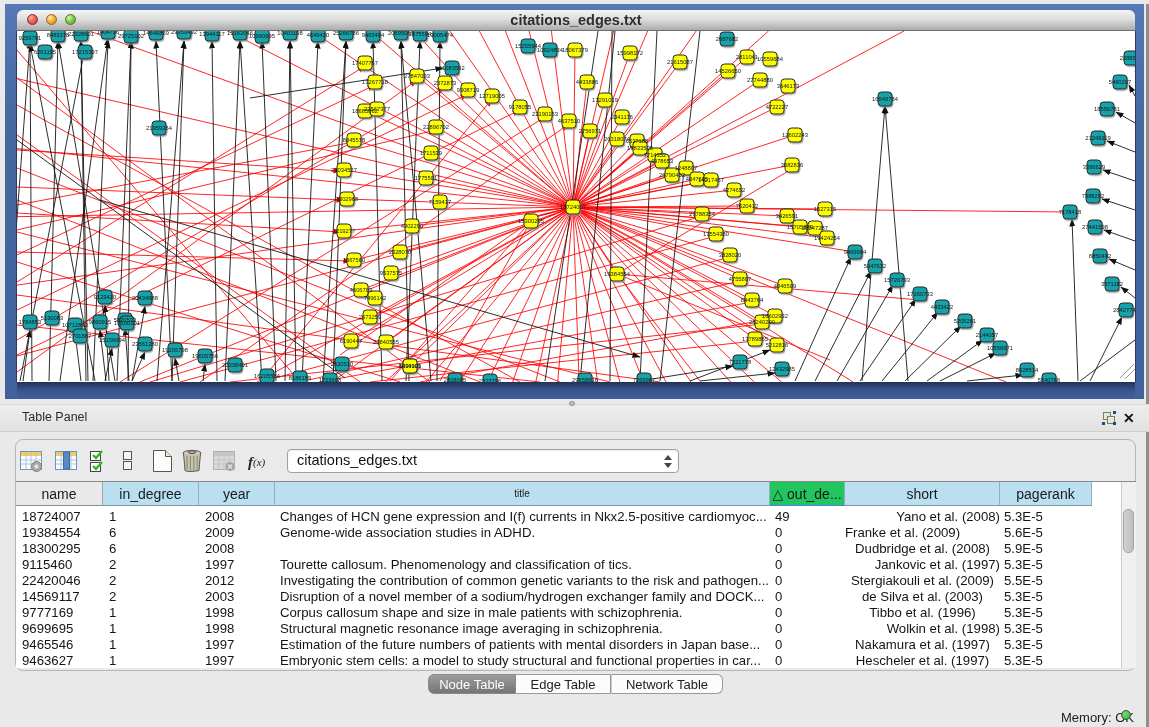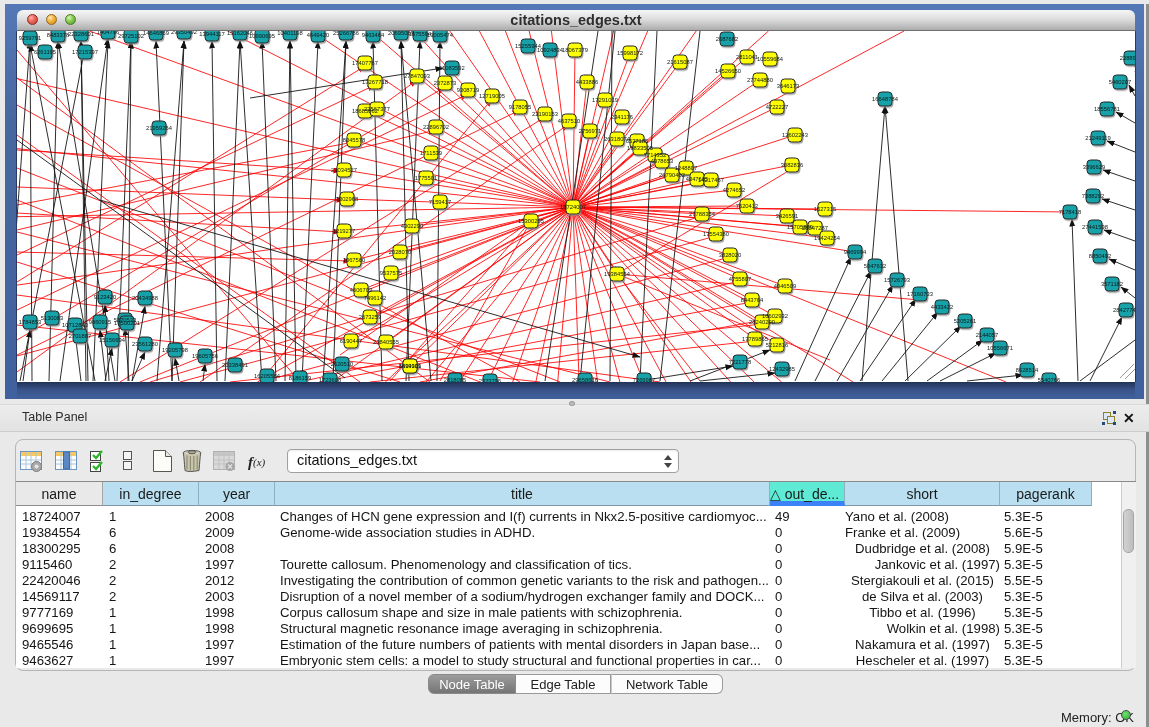--- a/index.html
+++ b/index.html
@@ -615,36 +615,36 @@
 
 <div class="abs" style="left:287px;top:449px;width:392px;height:24px;background:#fff;border:1px solid #a0a0a0;border-radius:4px;box-shadow:inset 0 1px 2px rgba(0,0,0,0.08)"></div>
 <div class="abs" style="left:297px;top:452px;font-size:14.5px;color:#111">citations_edges.txt</div>
 <div class="abs" style="left:664px;top:455px;width:0;height:0;border-left:4px solid transparent;border-right:4px solid transparent;border-bottom:5px solid #444"></div>
 <div class="abs" style="left:664px;top:463px;width:0;height:0;border-left:4px solid transparent;border-right:4px solid transparent;border-top:5px solid #444"></div>
 
 <div class="abs" style="left:16px;top:481px;width:1120px;height:187px;background:#fff;border-top:1px solid #8a8a8a"></div>
 <div class="abs" style="left:16px;top:482px;width:87px;height:24px;background:#e9e9e9;border-right:1px solid #a5a5a5;border-bottom:1px solid #8d8d8d;font-size:14px;text-align:center;line-height:24px;color:#1a1a1a">name</div>
 <div class="abs" style="left:103px;top:482px;width:96px;height:24px;background:#b9dff0;border-right:1px solid #8fb0c0;border-bottom:1px solid #7e98a8;font-size:14px;text-align:center;line-height:24px;color:#1a1a1a">in_degree</div>
 <div class="abs" style="left:199px;top:482px;width:76px;height:24px;background:#b9dff0;border-right:1px solid #8fb0c0;border-bottom:1px solid #7e98a8;font-size:14px;text-align:center;line-height:24px;color:#1a1a1a">year</div>
-<div class="abs" style="left:275px;top:482px;width:495px;height:24px;background:#b9dff0;border-right:1px solid #8fb0c0;border-bottom:1px solid #7e98a8;font-size:14px;text-align:center;line-height:24px;color:#1a1a1a">title</div>
-<div class="abs" style="left:770px;top:482px;width:75px;height:24px;background:#5eead4;border-right:1px solid #8fb0c0;border-bottom:5px solid #3b82f6;font-size:14px;text-align:left;line-height:24px;color:#1a1a1a">△ out_de...</div>
+<div class="abs" style="left:275px;top:482px;width:495px;height:24px;background:#b9dff0;border-right:1px solid #8fb0c0;border-bottom:1px solid #7e98a8;font-size:10px;text-align:center;line-height:24px;color:#1a1a1a">title</div>
+<div class="abs" style="left:770px;top:482px;width:75px;height:24px;background:#22c55e;border-right:1px solid #8fb0c0;border-bottom:1px solid #3b82f6;font-size:14px;text-align:center;line-height:24px;color:#1a1a1a">△ out_de...</div>
 <div class="abs" style="left:845px;top:482px;width:155px;height:24px;background:#b9dff0;border-right:1px solid #8fb0c0;border-bottom:1px solid #7e98a8;font-size:14px;text-align:center;line-height:24px;color:#1a1a1a">short</div>
 <div class="abs" style="left:1000px;top:482px;width:92px;height:24px;background:#b9dff0;border-right:1px solid #8fb0c0;border-bottom:1px solid #7e98a8;font-size:14px;text-align:center;line-height:24px;color:#1a1a1a">pagerank</div>
 
 <style>
 .trow { position:absolute; left:0; width:1120px; height:16px; font-size:13.2px; color:#151515; }
 .trow span { position:absolute; top:0; line-height:16px; white-space:nowrap; }
 </style>
 <div class="trow" style="top:509px">
 <span style="left:22px">18724007</span>
     <span style="left:109px">1</span>
     <span style="left:205px">2008</span>
 <span style="left:280px">Changes of HCN gene expression and I(f) currents in Nkx2.5-positive cardiomyoc...</span>
     <span style="left:775px">49</span>
-<span style="left:845px;width:155px;text-align:left">Yano et al. (2008)</span>
+<span style="left:845px;width:155px;text-align:right">Yano et al. (2008)</span>
 <span style="left:1004px">5.3E-5</span>
   </div>
 <div class="trow" style="top:525px">
 <span style="left:22px">19384554</span>
     <span style="left:109px">6</span>
     <span style="left:205px">2009</span>
 <span style="left:280px">Genome-wide association studies in ADHD.</span>
     <span style="left:775px">0</span>
 <span style="left:845px;width:155px;text-align:left">Franke et al. (2009)</span>
 <span style="left:1004px">5.6E-5</span>
@@ -665,21 +665,21 @@
     <span style="left:775px">0</span>
 <span style="left:845px;width:155px;text-align:right">Jankovic et al. (1997)</span>
 <span style="left:1004px">5.3E-5</span>
   </div>
 <div class="trow" style="top:573px">
 <span style="left:22px">22420046</span>
     <span style="left:109px">2</span>
     <span style="left:205px">2012</span>
 <span style="left:280px">Investigating the contribution of common genetic variants to the risk and pathogen...</span>
     <span style="left:775px">0</span>
-<span style="left:845px;width:155px;text-align:center">Stergiakouli et al. (2015)</span>
+<span style="left:845px;width:155px;text-align:center">Stergiakouli et al. (2009)</span>
 <span style="left:1004px">5.5E-5</span>
   </div>
 <div class="trow" style="top:589px">
 <span style="left:22px">14569117</span>
     <span style="left:109px">2</span>
     <span style="left:205px">2003</span>
 <span style="left:280px">Disruption of a novel member of a sodium/hydrogen exchanger family and DOCK...</span>
     <span style="left:775px">0</span>
 <span style="left:845px;width:155px;text-align:center">de Silva et al. (2003)</span>
 <span style="left:1004px">5.3E-5</span>

